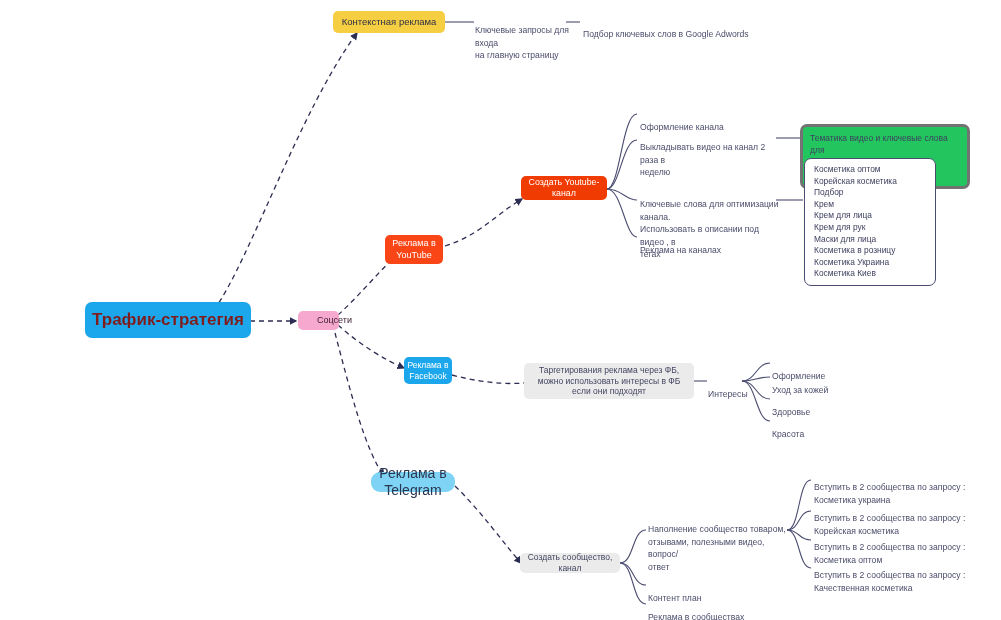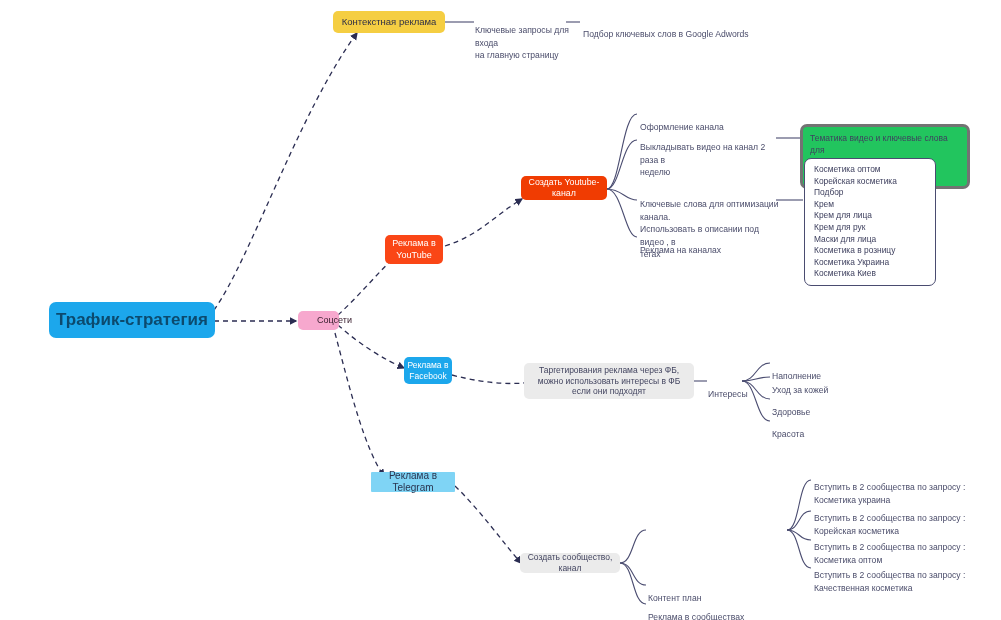--- a/index.html
+++ b/index.html
@@ -7,27 +7,27 @@
     width:1001px;height:620px;
     background:#ffffff;
     font-family:"Liberation Sans", sans-serif;
     overflow:hidden;
     position:relative;
     color:#3d3f5c;
   }
   #canvas{position:absolute;left:0;top:0;width:1001px;height:620px;}
   svg.links{position:absolute;left:0;top:0;width:1001px;height:620px;pointer-events:none;}
   .node{position:absolute;box-sizing:border-box;display:flex;align-items:center;justify-content:center;text-align:center;border-radius:6px;line-height:1.25;}
-  .root{background:#1CA7EC;color:#0c4a6e;font-weight:bold;font-size:17px;border-radius:7px;}
+  .root{background:#1CA7EC;color:#7f1d1d;font-weight:bold;font-size:17px;border-radius:7px;margin-left:36px;}
   .n-context{background:#F5CE42;color:#2f2f46;font-size:9.5px;border-radius:5px;}
   .n-social{background:#F7A8CE;color:#3a2030;font-size:9px;border-radius:5px;}
   .n-youtube{background:#FA4616;color:#ffffff;font-size:9px;border-radius:5px;}
   .n-ytchannel{background:#F03C02;color:#ffffff;font-size:8.8px;border-radius:5px;}
   .n-facebook{background:#1CA7EC;color:#ffffff;font-size:8.5px;border-radius:5px;}
-  .n-telegram{background:#7FD4F5;color:#2a3550;font-size:10px;border-radius:1px;justify-content:center;}
+  .n-telegram{background:#7FD4F5;color:#2a3550;font-size:14px;border-radius:9px;justify-content:center;}
   .n-grey{background:#ebebeb;color:#434560;font-size:8.5px;border-radius:5px;}
   .leaf{position:absolute;font-size:8.6px;color:#4b4d6b;line-height:1.45;text-align:left;white-space:pre-line;}
   .boxed{position:absolute;box-sizing:border-box;border:3px solid #737373;border-radius:7px;background:#22c55e;font-size:8.5px;color:#3f415f;line-height:1.45;padding:5px 7px;text-align:left;}
   .kwbox{position:absolute;box-sizing:border-box;border:1px solid #4a4c70;border-radius:7px;background:#ffffff;padding:5px 9px;}
   .kwbox div{font-size:8.4px;color:#3f415f;line-height:1.38;white-space:nowrap;}
 </style>
 </head>
 <body>
 
 <div id="canvas">
@@ -146,40 +146,45 @@
 
   <div class="node n-grey" style="left:524px;top:363px;width:170px;height:36px;padding:9px 6px;">
     <span>Таргетирования реклама через ФБ, можно использовать интересы в ФБ если они подходят</span>
   </div>
 
   <div class="leaf" style="left:708px;top:376px;width:60px;">
     <span>Интересы</span>
   </div>
 
   <div class="leaf" style="left:772px;top:358px;width:110px;">
-    <span>Наполнение</span>
+    <span>Оформление</span>
   </div>
   <div class="leaf" style="left:772px;top:372px;width:110px;">
     <span>Уход за кожей</span>
   </div>
   <div class="leaf" style="left:772px;top:394px;width:110px;">
     <span>Здоровье</span>
   </div>
   <div class="leaf" style="left:772px;top:416px;width:110px;">
     <span>Красота</span>
   </div>
 
   <div class="node n-telegram" style="left:371px;top:472px;width:84px;height:20px;">
     <span>Реклама в Telegram</span>
   </div>
 
   <div class="node n-grey" style="left:520px;top:553px;width:100px;height:20px;">
     <span>Создать сообщество, канал</span>
   </div>
 
+  <div class="leaf" style="left:648px;top:511px;width:145px;">
+    <span>Наполнение сообщество товаром,
+отзывами, полезными видео, вопрос/
+ответ</span>
+  </div>
 
   <div class="leaf" style="left:648px;top:580px;width:140px;">
     <span>Контент план</span>
   </div>
 
   <div class="leaf" style="left:648px;top:599px;width:150px;">
     <span>Реклама в сообществах</span>
   </div>
 
   <div class="leaf" style="left:814px;top:469px;width:160px;">

